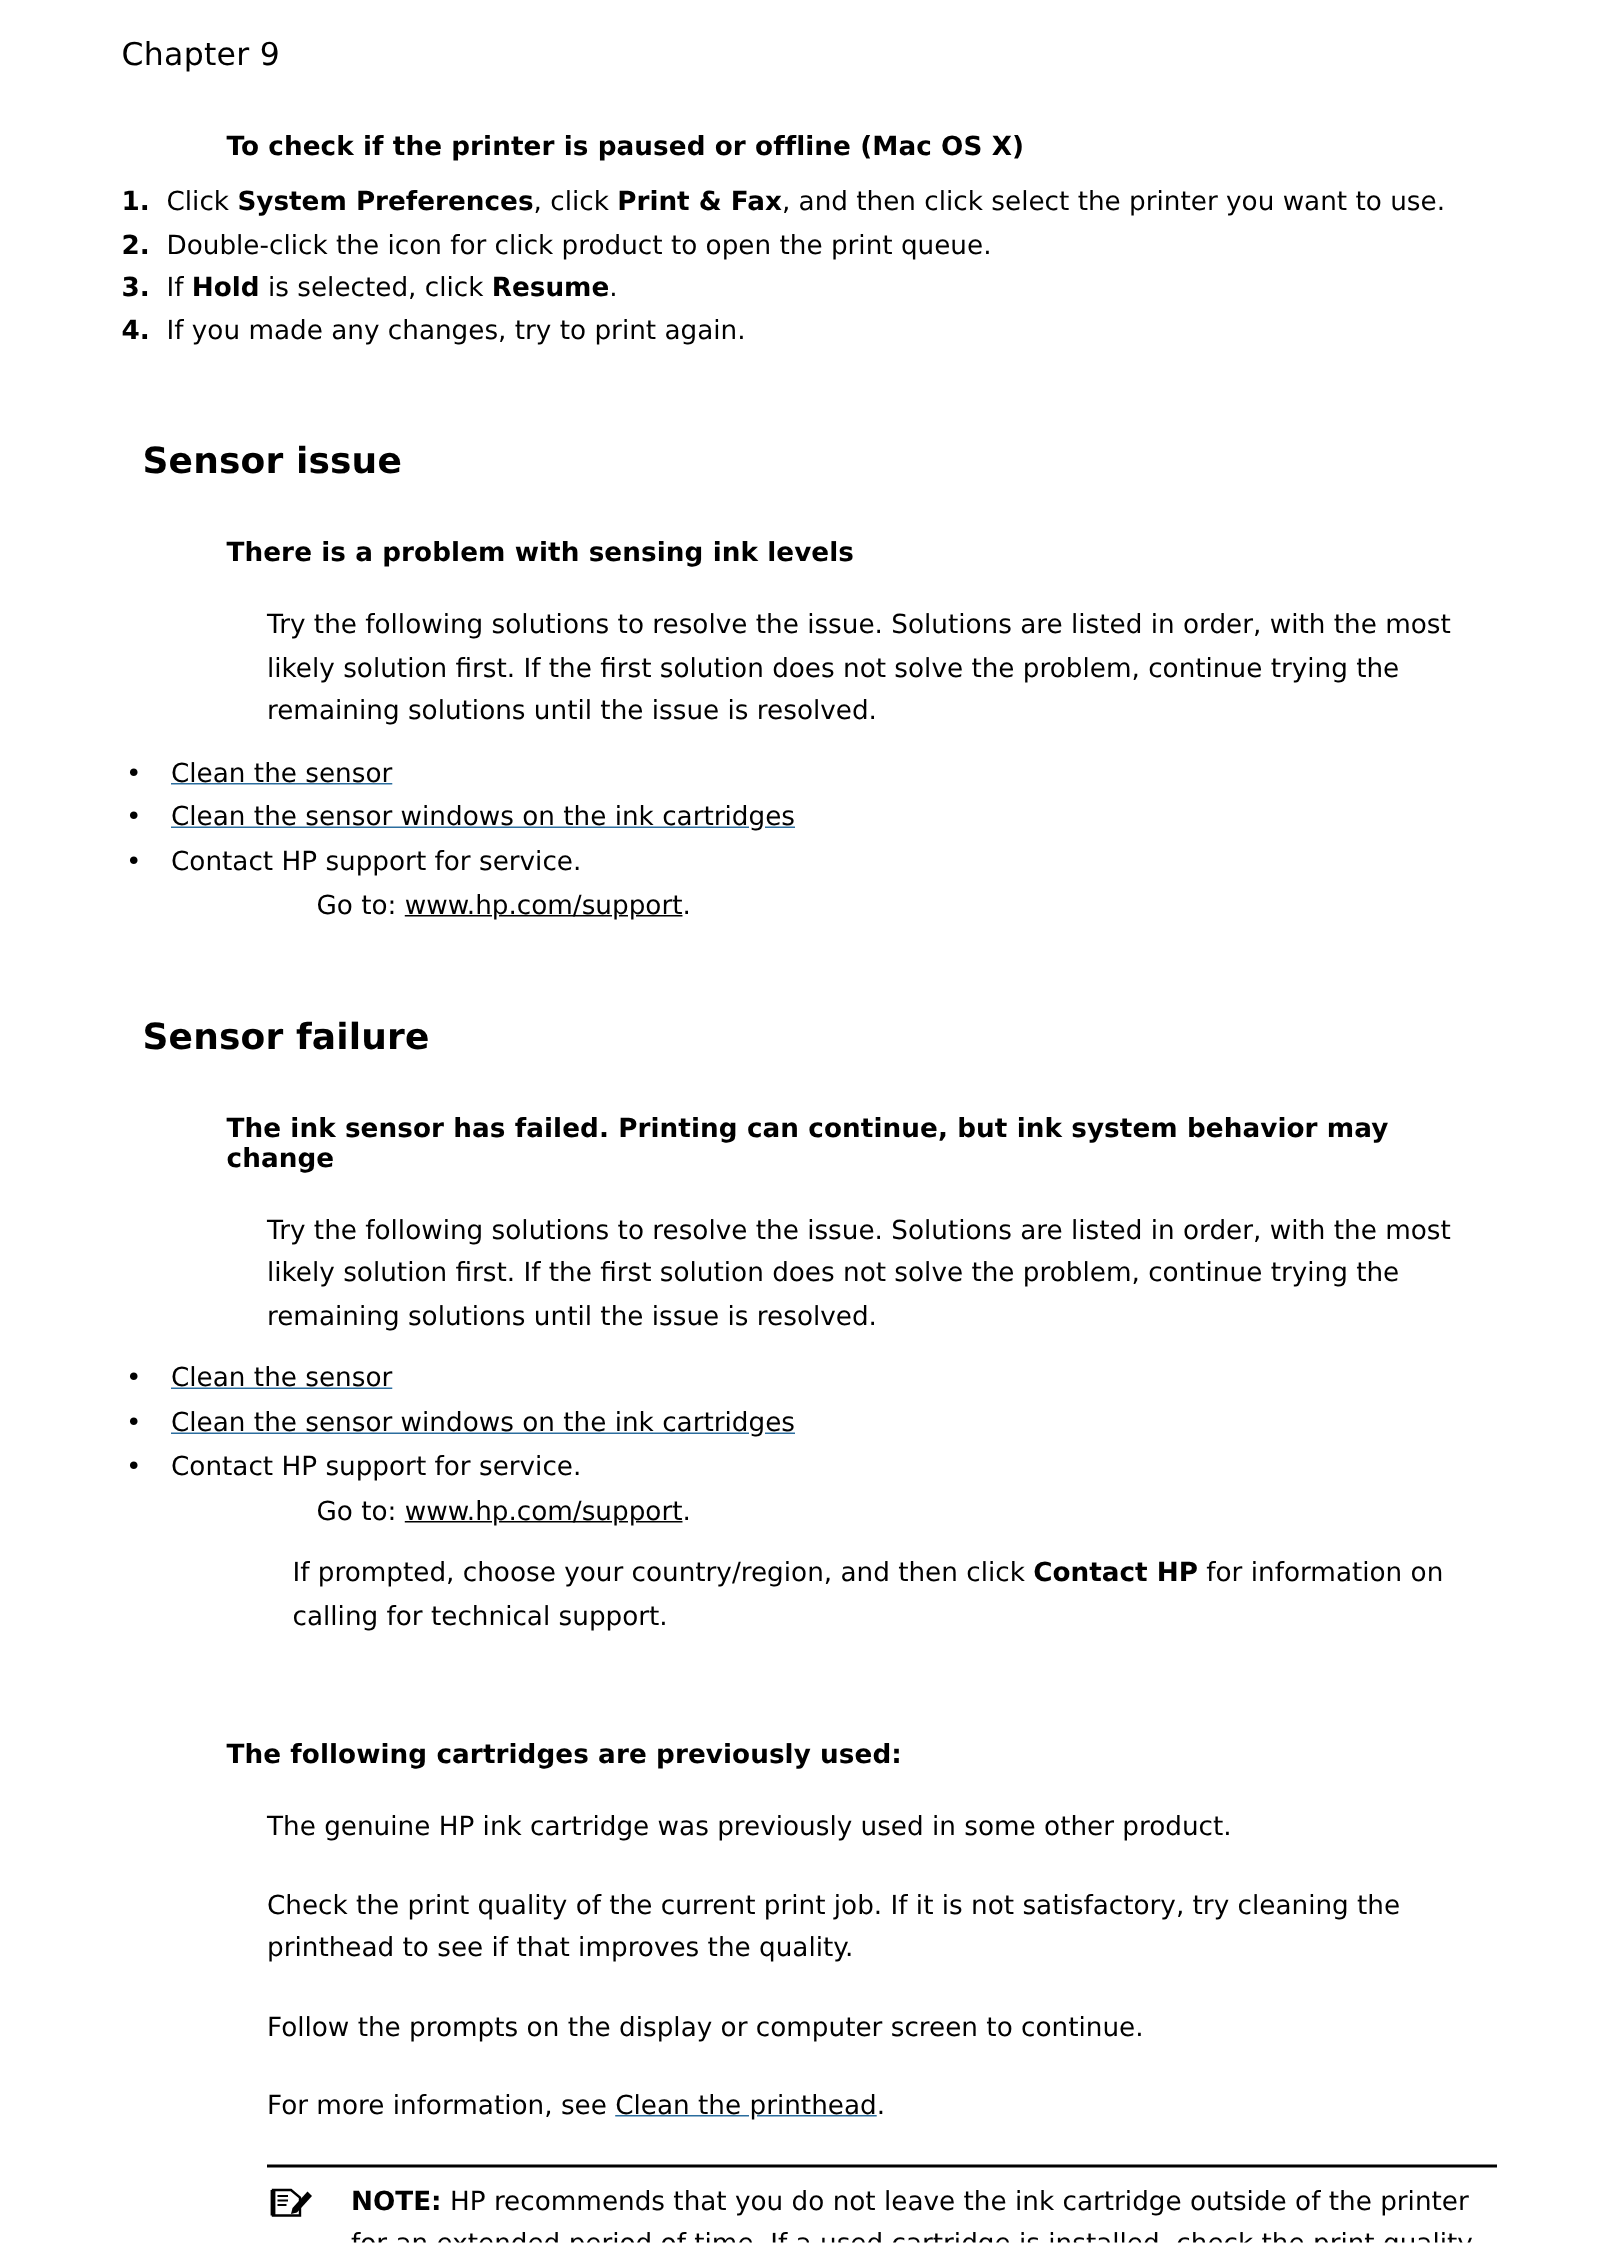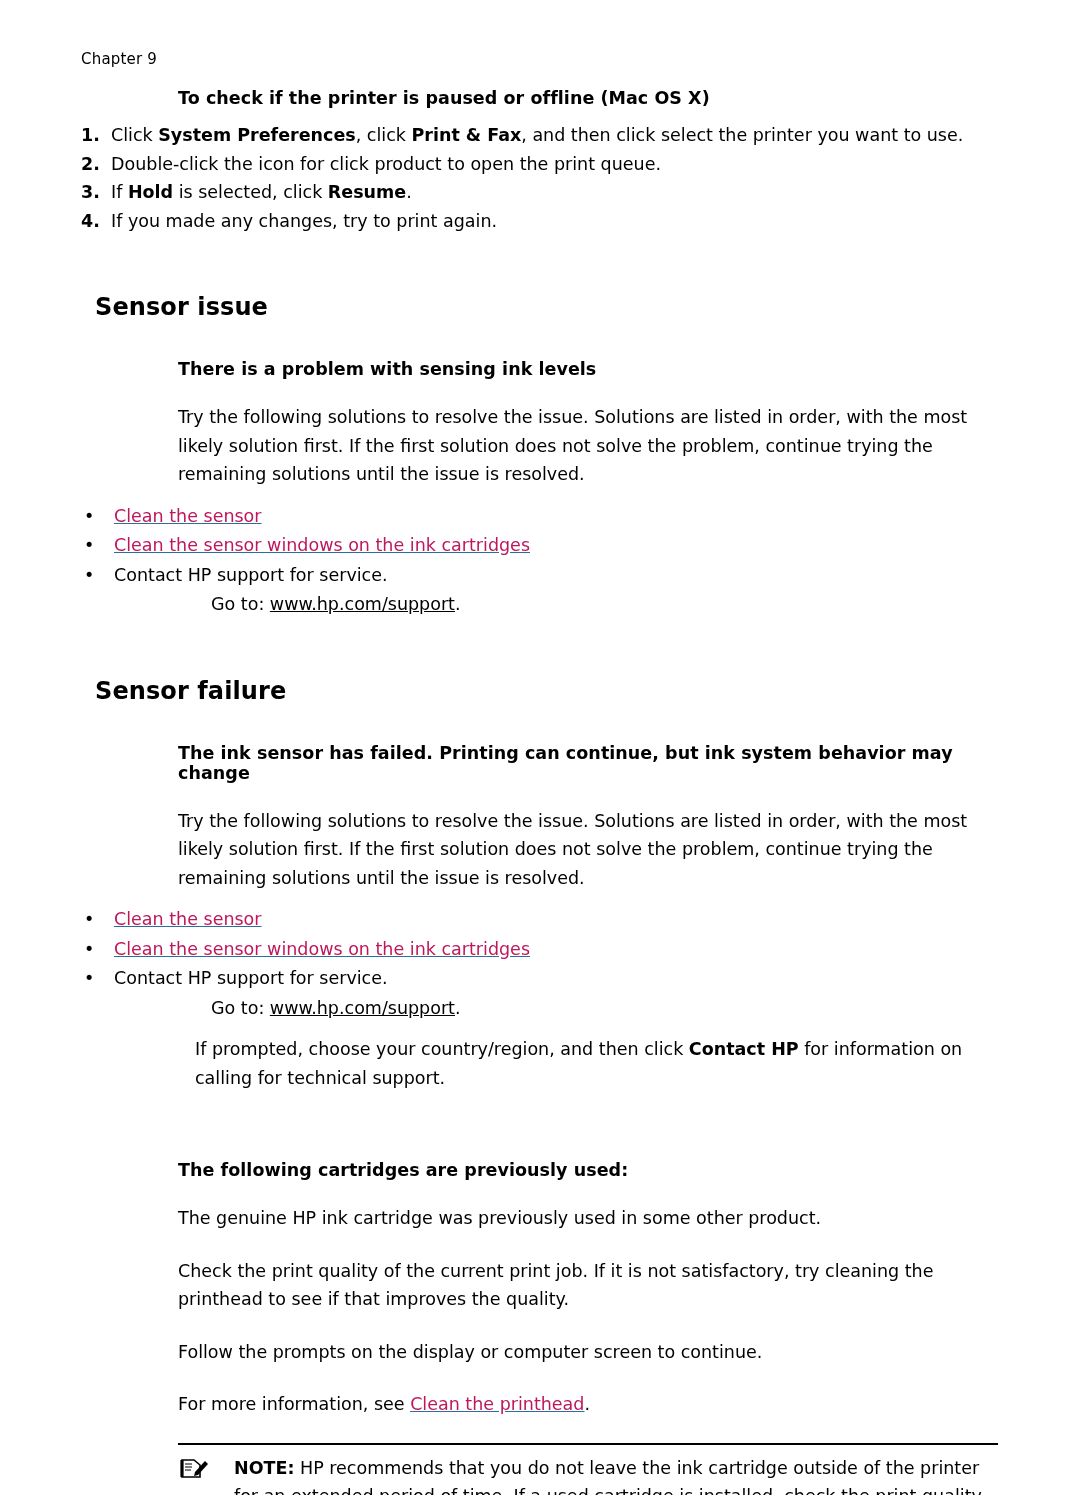--- a/index.html
+++ b/index.html
@@ -19,22 +19,22 @@
     position: relative;
     width: 1080px;
     height: 1495px;
     box-sizing: border-box;
   }
 
   
   .chapter-label {
     position: absolute;
     left: 81px;
-    top: 50px;
-    font-size: 15px;
+    top: 24px;
+    font-size: 21px;
     letter-spacing: 0.2px;
     color: #000;
   }
 
   
   .content {
     position: absolute;
     left: 81px;
     top: 88px;
     width: 918px;
@@ -57,21 +57,21 @@
   .para {
     font-size: 17.5px;
     line-height: 28.5px;
     margin: 0;
     padding: 0;
   }
   .indent {
     margin-left: 97px;
   }
   .indent-h2 {
-    margin-left: 97px;
+    margin-left: 70px;
   }
 
   
   ol.steps {
     margin: 0;
     padding: 0;
     list-style: none;
   }
   ol.steps li {
     position: relative;
@@ -98,21 +98,21 @@
     font-size: 17.5px;
     line-height: 29.5px;
     padding-left: 33px;
   }
   ul.bullets li .dot {
     position: absolute;
     left: 3px;
     top: 0;
   }
   .link {
-    color: #be185d;
+    color: #000000;
     text-decoration: underline;
     text-decoration-color: #2b6d9e;
   }
   .ulink {
     text-decoration: underline;
     text-align: center;
   }
   b { font-weight: bold; }
 
   .gap-s { height: 13px; }

